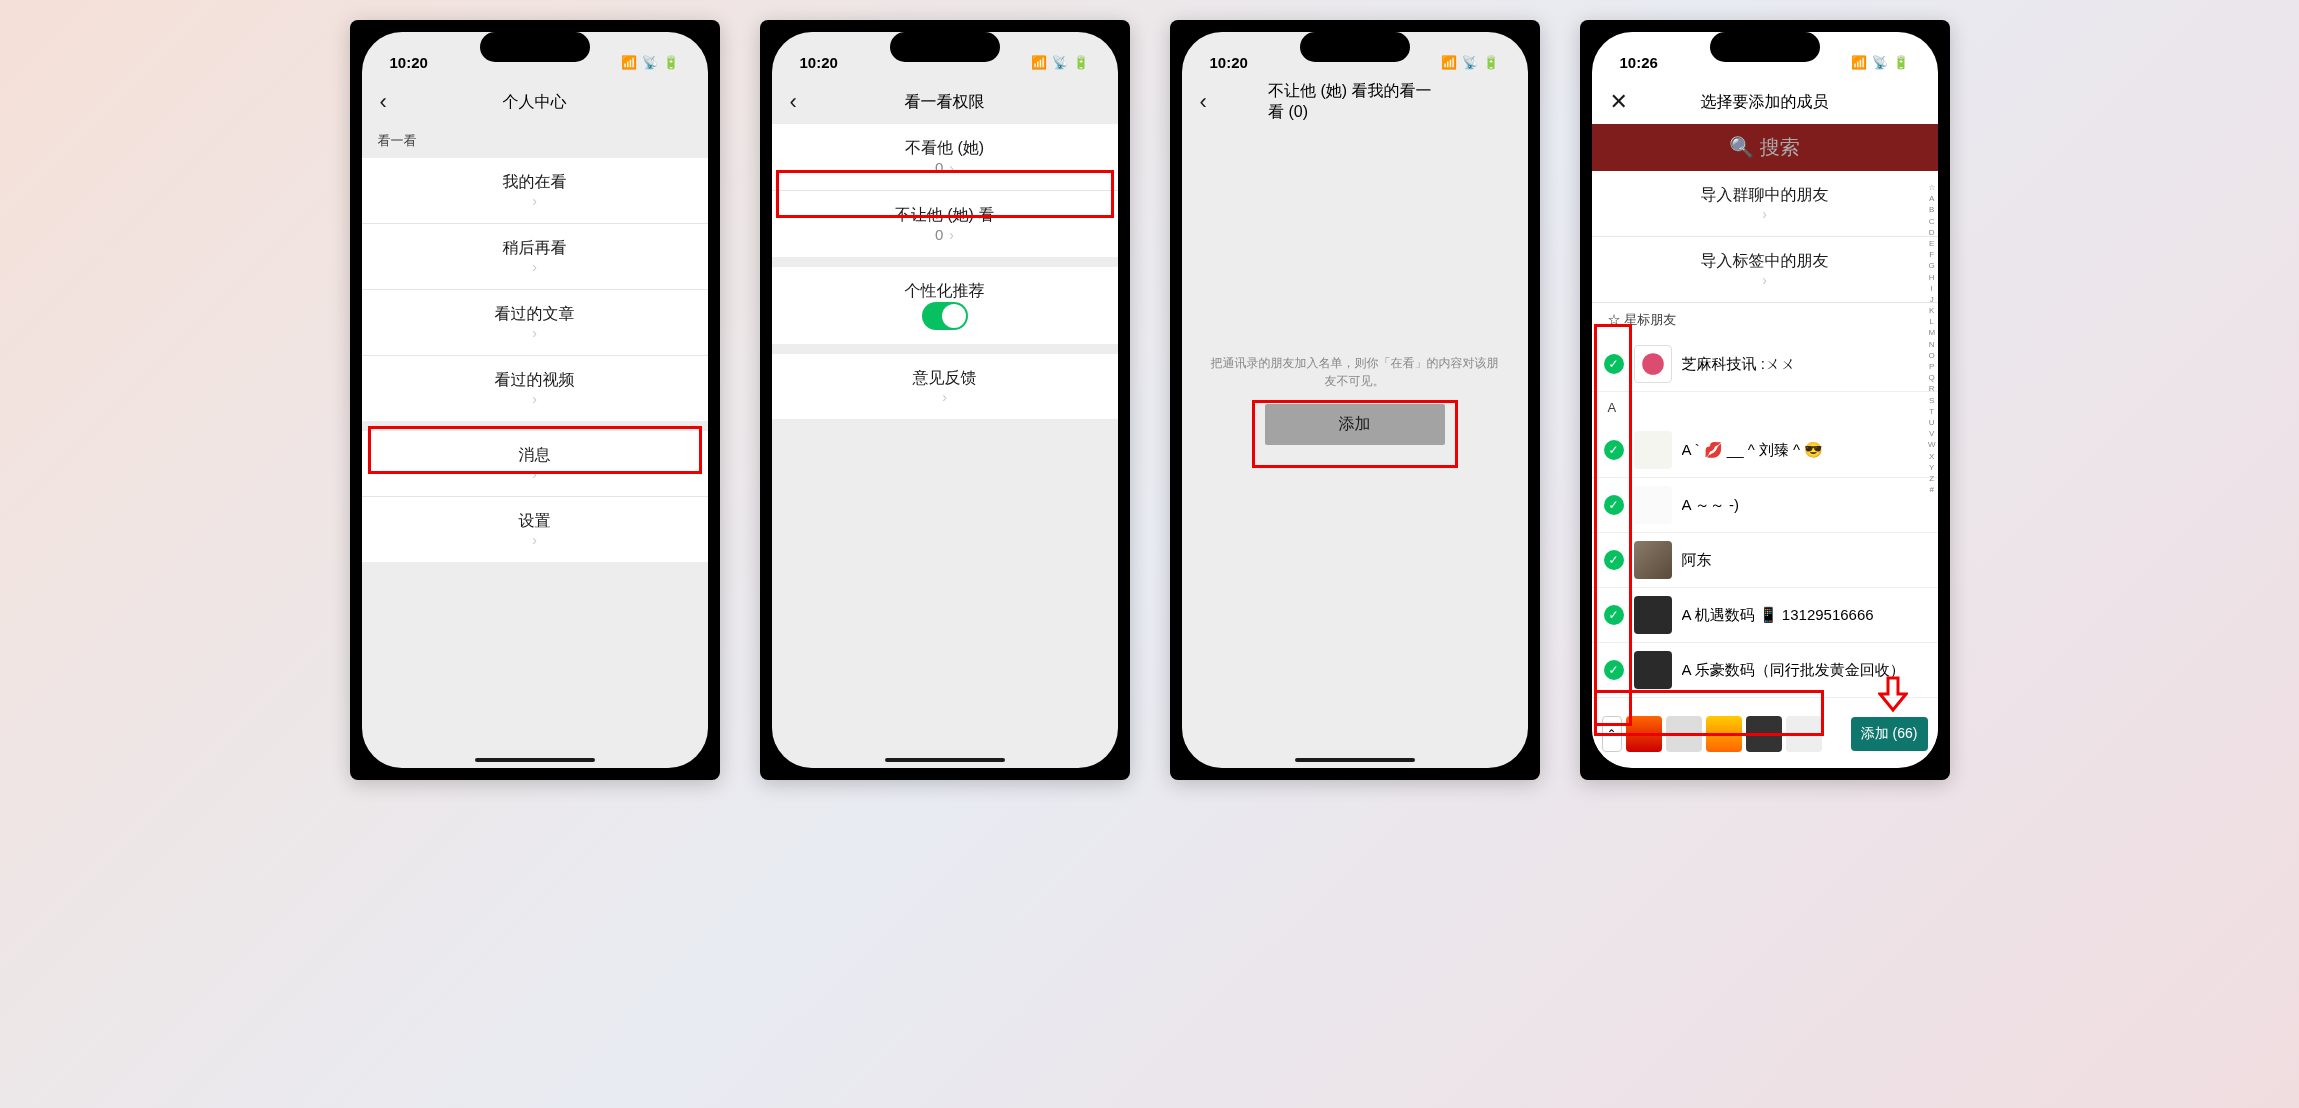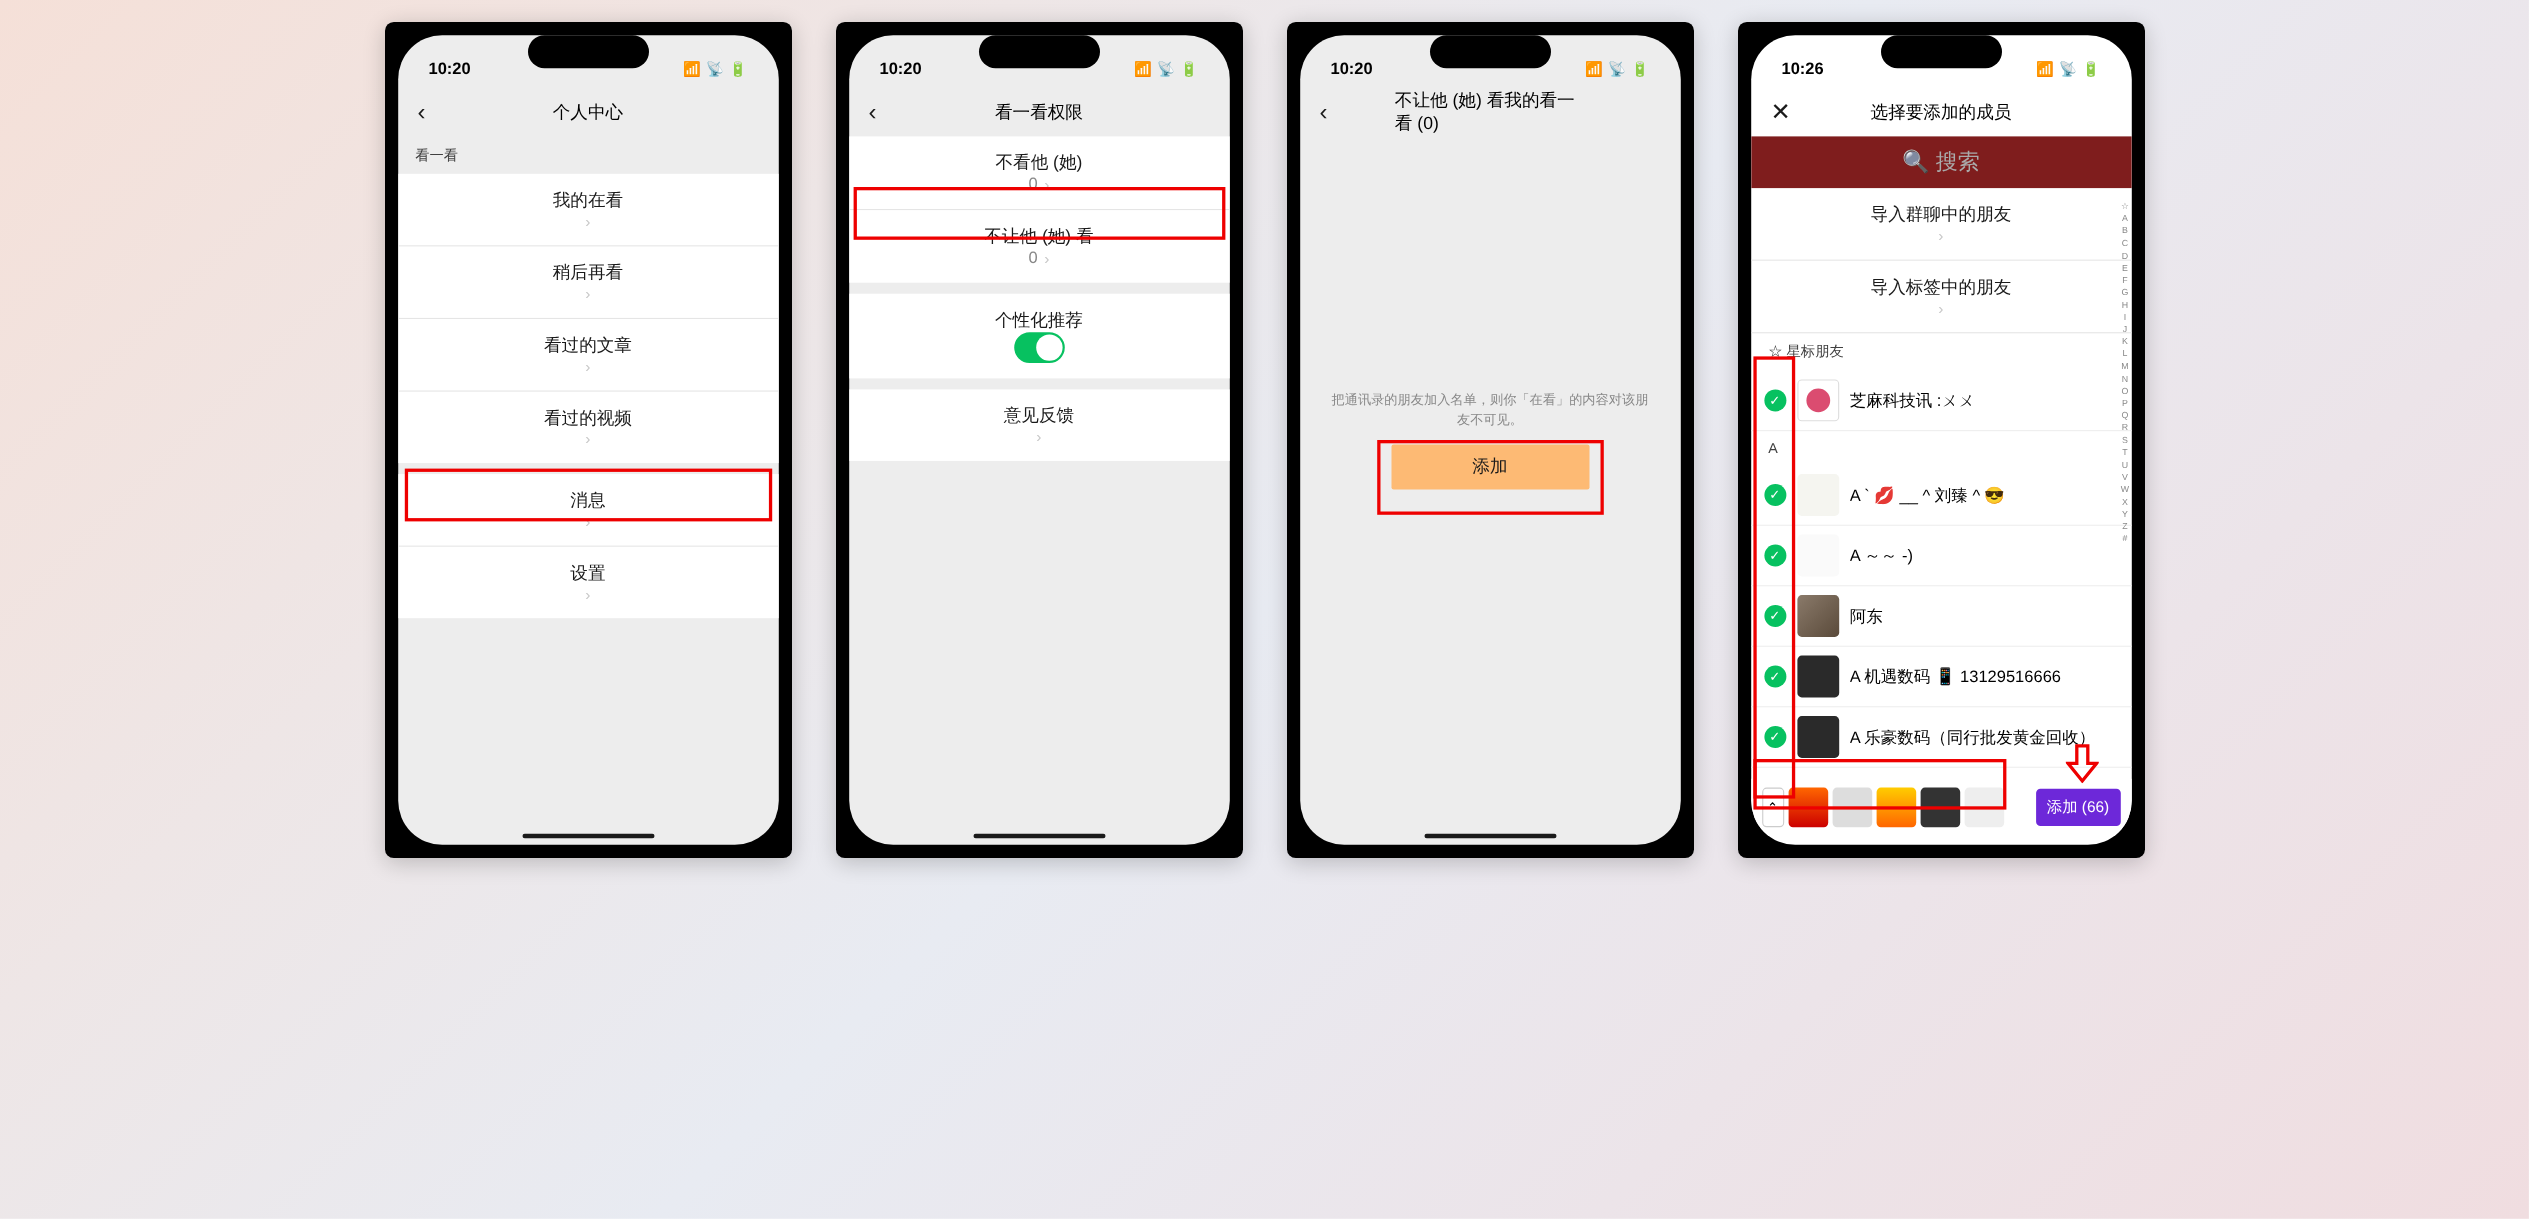--- a/index.html
+++ b/index.html
@@ -123,21 +123,21 @@
   font-size: 12px;
   color: #888;
   padding: 0 24px;
   line-height: 1.5;
 }
 .add-btn {
   width: 180px;
   margin: 14px auto;
   padding: 10px;
   text-align: center;
-  background: #fdba74;
+  background: #a3a3a3;
   font-size: 16px;
   color: #1a1a1a;
   display: block;
   border-radius: 2px;
 }
 .search-box {
   background: #7f1d1d;
   margin: 0;
   padding: 10px;
   text-align: center;
@@ -206,21 +206,21 @@
   width: 20px;
   height: 36px;
   border: 1px solid #ccc;
   border-radius: 4px;
   display: flex;
   align-items: center;
   justify-content: center;
   font-size: 12px;
 }
 .confirm-btn {
-  background: #6d28d9;
+  background: #0f766e;
   color: #fff;
   padding: 8px 10px;
   border-radius: 4px;
   font-size: 14px;
   margin-left: auto;
 }
 .home-indicator {
   position: absolute;
   bottom: 6px;
   left: 50%;

